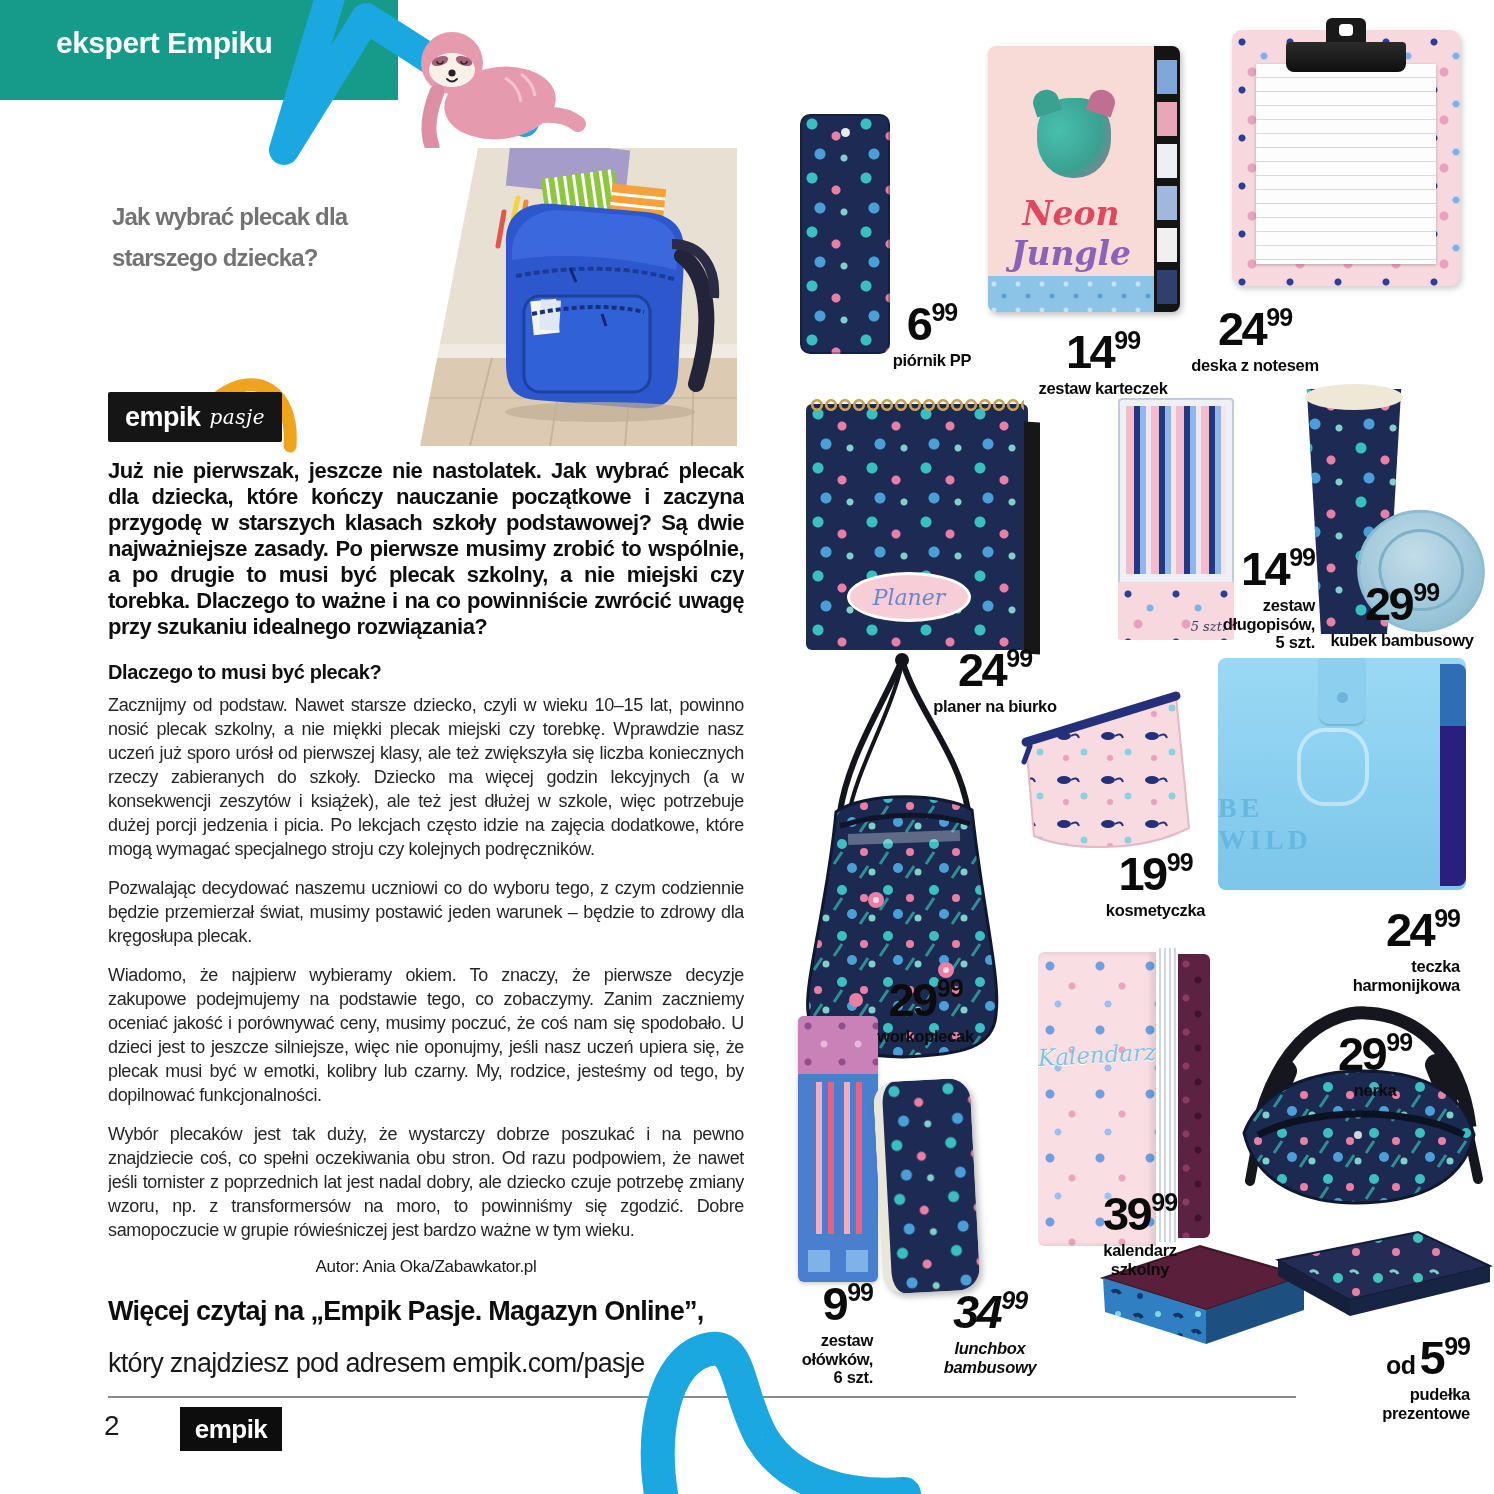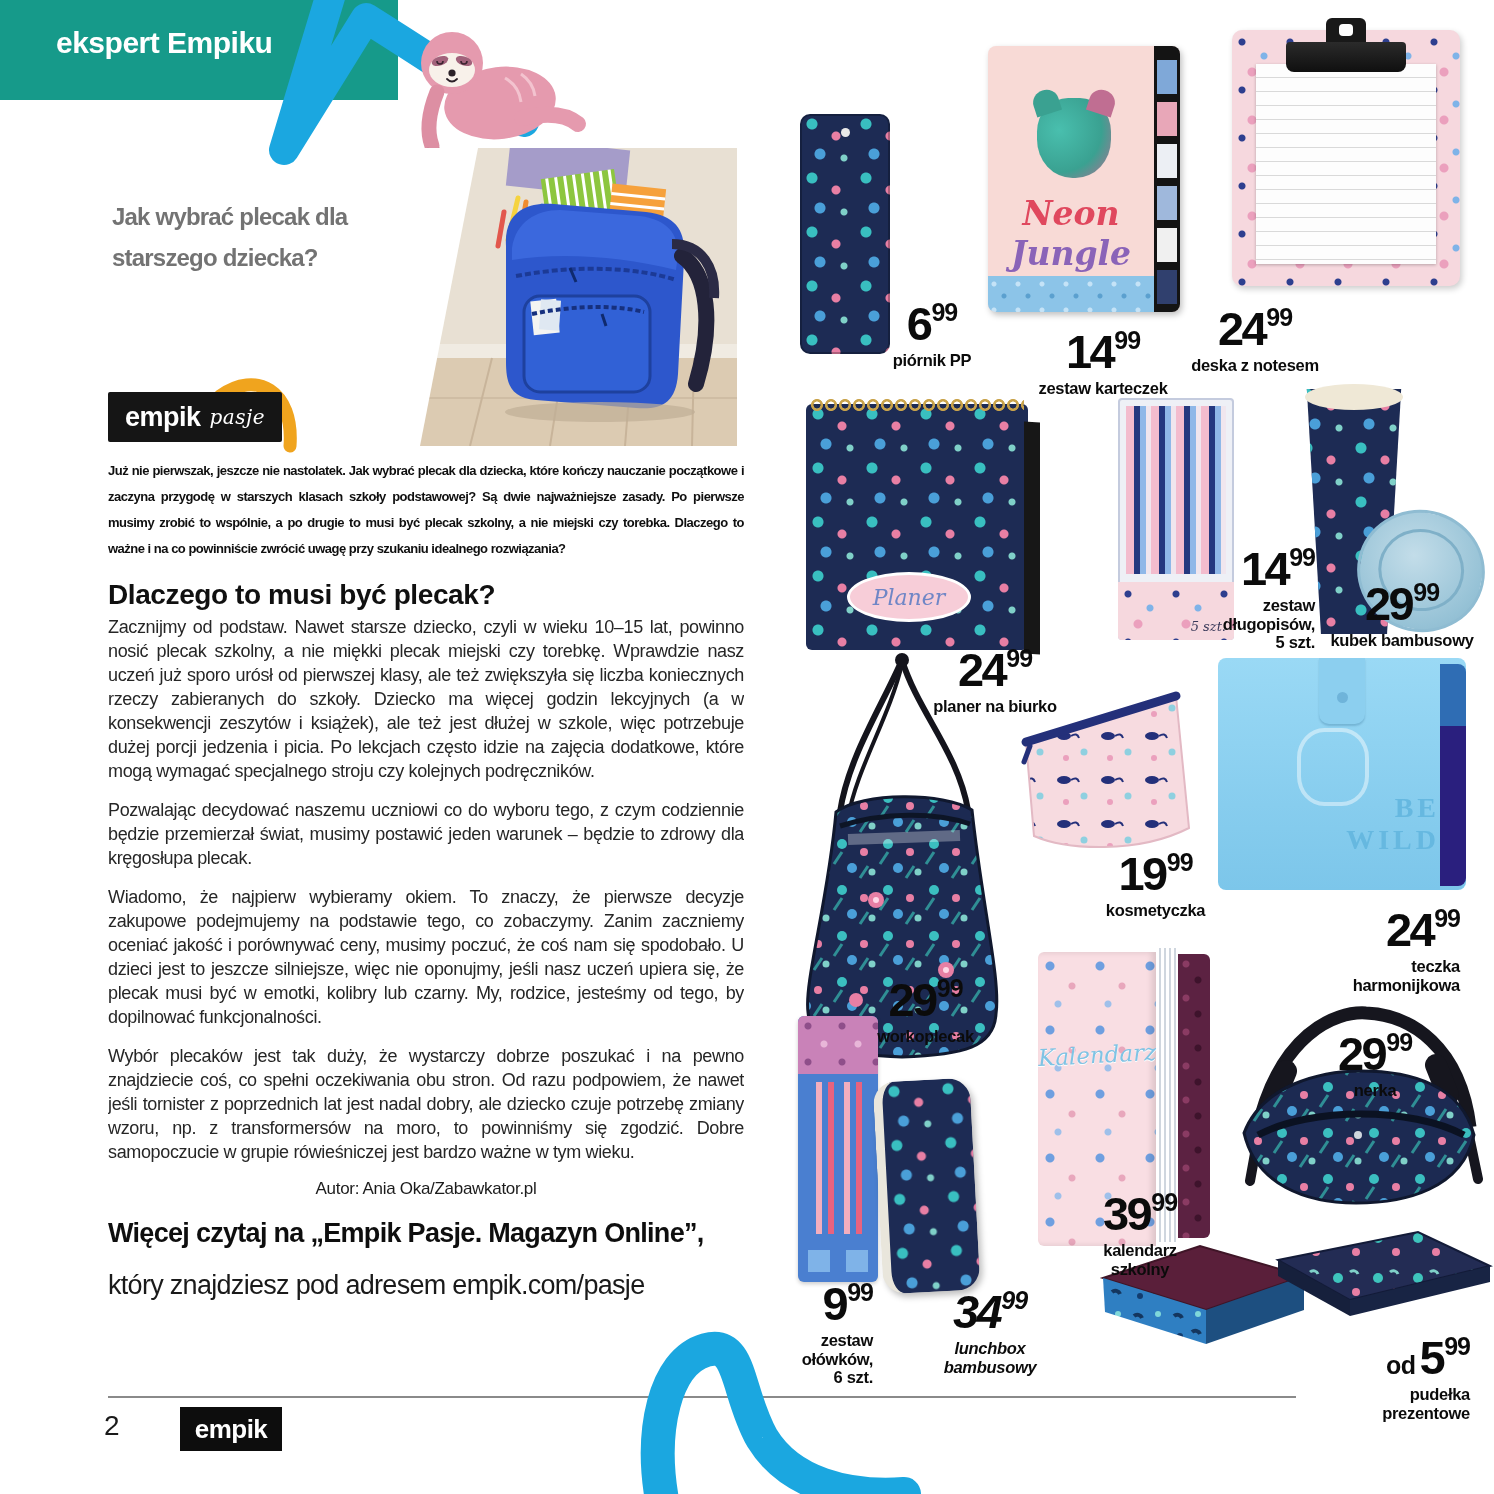--- a/index.html
+++ b/index.html
@@ -21,23 +21,23 @@
   .hero{left:420px;top:148px;width:317px;height:298px;}
   .pasje-arc{left:190px;top:366px;}
   .pasje-logo{left:108px;top:392px;width:174px;height:50px;background:#151515;
     display:flex;align-items:center;justify-content:center;gap:9px;border-radius:2px;}
   .pasje-logo .brand{color:#fff;font-weight:700;font-size:27px;letter-spacing:-0.5px;}
   .pasje-logo .suffix{color:#fff;font-style:italic;font-size:20px;
     font-family:"DejaVu Serif",serif;letter-spacing:0.5px;}
 
   
   .article{left:108px;top:458px;width:636px;height:935px;overflow:hidden;color:#222;}
-  .lead{font-weight:700;font-size:13px;line-height:26px;letter-spacing:-0.5px;
+  .lead{font-weight:700;font-size:22px;line-height:26px;letter-spacing:-0.5px;
     text-align:justify;color:#0f0f0f;margin:0 0 20px 0;}
-  .subhead{font-weight:700;font-size:28px;line-height:25px;color:#101010;
+  .subhead{font-weight:700;font-size:20px;line-height:25px;color:#101010;
     letter-spacing:-0.4px;margin:0 0 8px 0;}
   .para{font-size:18px;line-height:24px;letter-spacing:-0.35px;text-align:justify;
     color:#262626;margin:0 0 15px 0;}
   .author{font-size:17px;color:#1c1c1c;text-align:center;margin:2px 0 16px 0;
     letter-spacing:-0.3px;}
   .footer-bold{font-weight:700;font-size:27px;line-height:36px;color:#0e0e0e;
     letter-spacing:-0.7px;margin:6px 0 16px 0;}
   .footer-reg{font-size:27px;line-height:36px;color:#1a1a1a;letter-spacing:-0.7px;margin:0;}
 
   
@@ -141,21 +141,21 @@
 
   .teczka{background:linear-gradient(180deg,#9ad9f5,#7cc6ea);border-radius:8px;}
   .teczka-edge{position:absolute;right:0;top:6px;width:26px;bottom:4px;
     background:linear-gradient(180deg,#2f6db4 0 28%,#2a1f7e 28% 100%);border-radius:0 8px 8px 0;}
   .teczka-flap{position:absolute;left:50%;top:0;width:46px;height:66px;margin-left:-23px;
     background:#8ccfef;border-radius:0 0 10px 10px;box-shadow:0 2px 2px rgba(0,60,100,.2);}
   .teczka-snap{position:absolute;left:50%;top:34px;width:11px;height:11px;margin-left:-5px;
     border-radius:50%;background:#6fb4da;}
   .teczka-tiger{position:absolute;left:50%;top:70px;width:64px;height:70px;margin-left:-45px;
     border:4px solid rgba(255,255,255,.45);border-radius:38%;}
-  .teczka-text{position:absolute;left:0;right:26px;bottom:34px;text-align:right;
+  .teczka-text{position:absolute;left:0;right:26px;bottom:34px;text-align:left;
     color:#66b8e0;font-weight:700;font-size:28px;line-height:32px;letter-spacing:4px;
     white-space:pre-line;font-family:"Liberation Serif",serif;}
 
   .kalendarz-cover{position:absolute;left:0;top:6px;width:118px;bottom:0;border-radius:6px 0 0 6px;
     background-color:#f9dee3;
     background-image:radial-gradient(circle at 12px 14px,#6f9fe0 4px,transparent 5px),
       radial-gradient(circle at 34px 34px,#e8a7bc 3px,transparent 4px),
       radial-gradient(circle at 20px 52px,#9fc0ea 3px,transparent 4px);
     background-size:50px 64px;box-shadow:inset -4px 0 6px rgba(0,0,0,.12);}
   .kalendarz-script{position:absolute;left:0;width:118px;top:96px;text-align:center;

